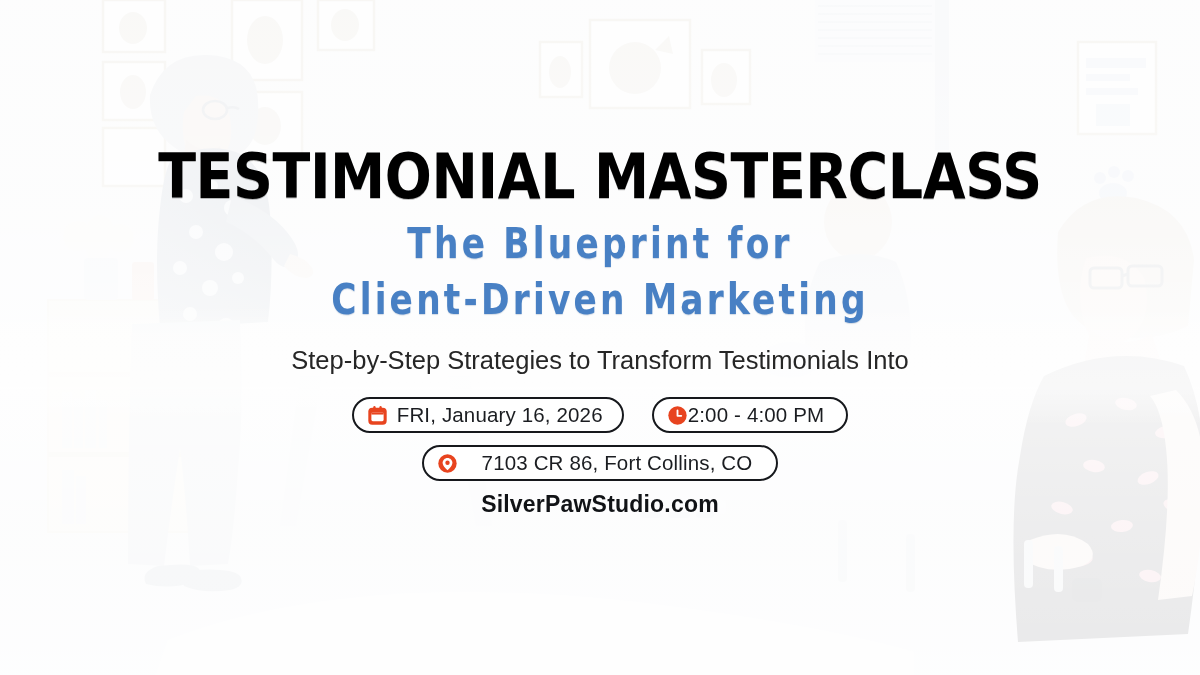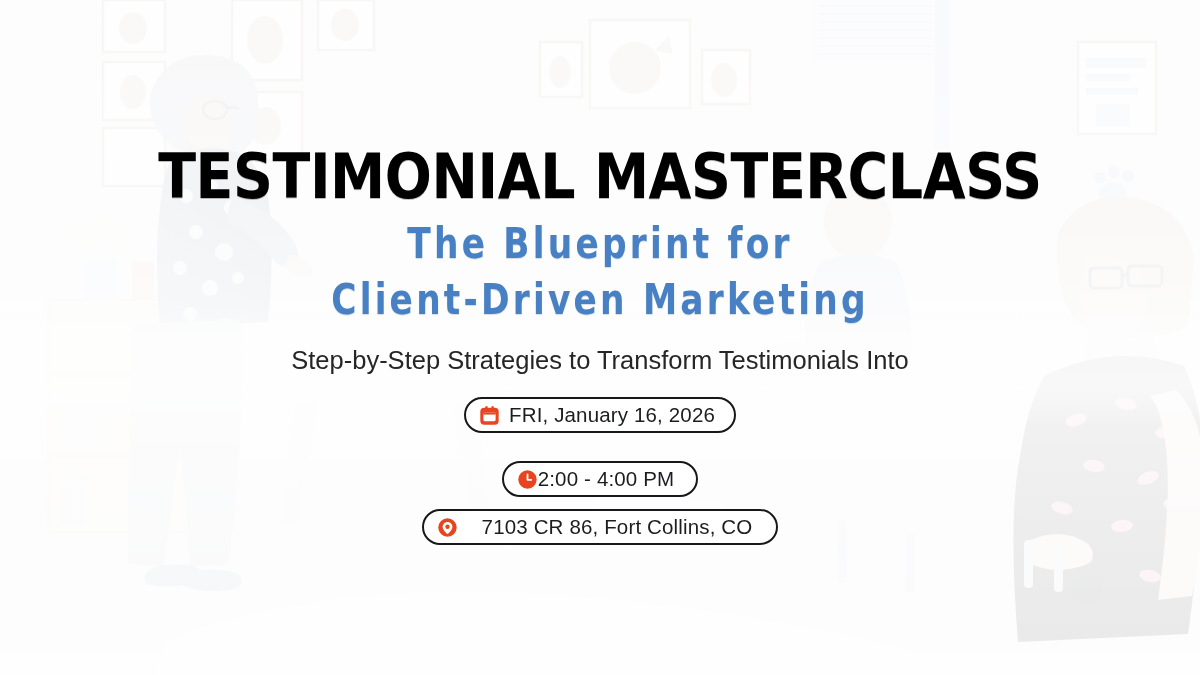--- a/index.html
+++ b/index.html
@@ -92,21 +92,21 @@
     text-align:center;
     margin-top:16px;
     white-space:nowrap;
   }
 
   
   .pill-row {
     display:flex; justify-content:center; align-items:center;
     gap:28px;
   }
-  .row-date { margin-top:20px;flex-direction:column; }
+  .row-date { margin-top:20px; }
   .row-loc  { margin-top:12px; }
 
   .pill {
     display:flex; align-items:center;
     height:36px;
     border:2px solid #16181c;
     border-radius:999px;
     background:#ffffff;
     padding:0 19px 0 13px;
     white-space:nowrap;
@@ -388,14 +388,15 @@
             <circle cx="12" cy="12" r="10.5" fill="#e8441f"></circle>
             <path d="M12 5.6 c3.1 0 5.6 2.5 5.6 5.6 c0 4.1 -5.6 8.4 -5.6 8.4
                      S6.4 15.3 6.4 11.2 c0 -3.1 2.5 -5.6 5.6 -5.6 z" fill="#ffffff"></path>
             <circle cx="12" cy="11.1" r="2.5" fill="#e8441f"></circle>
           </svg>
         </span>
         <span class="txt">7103 CR 86, Fort Collins, CO</span>
       </div>
     </div>
 
+    <div class="website">SilverPawStudio.com</div>
   </div>
 </div>
 
 </body></html>

